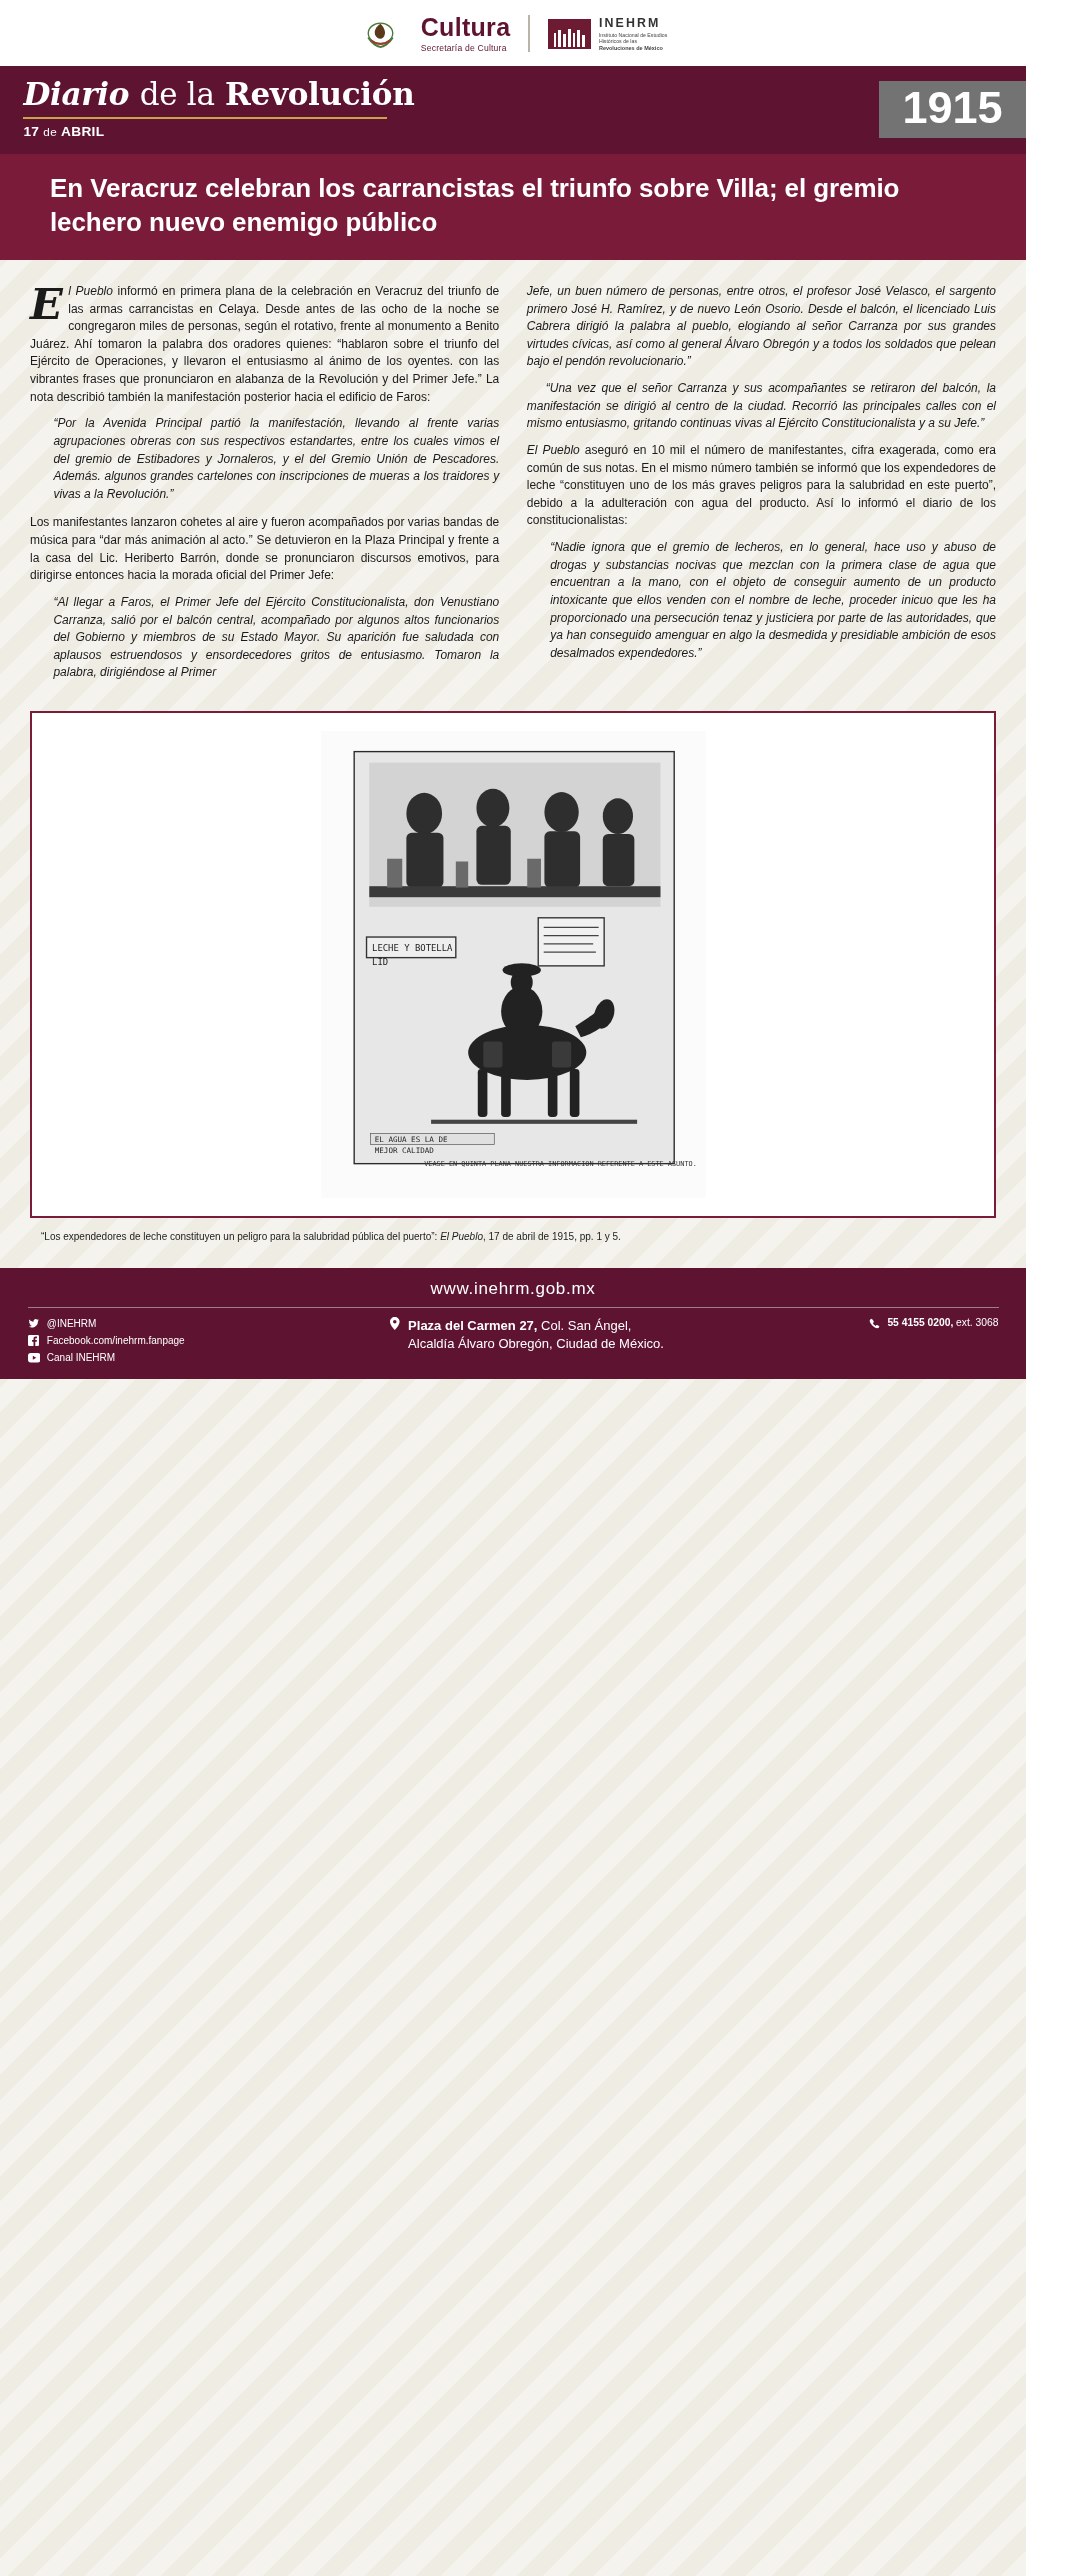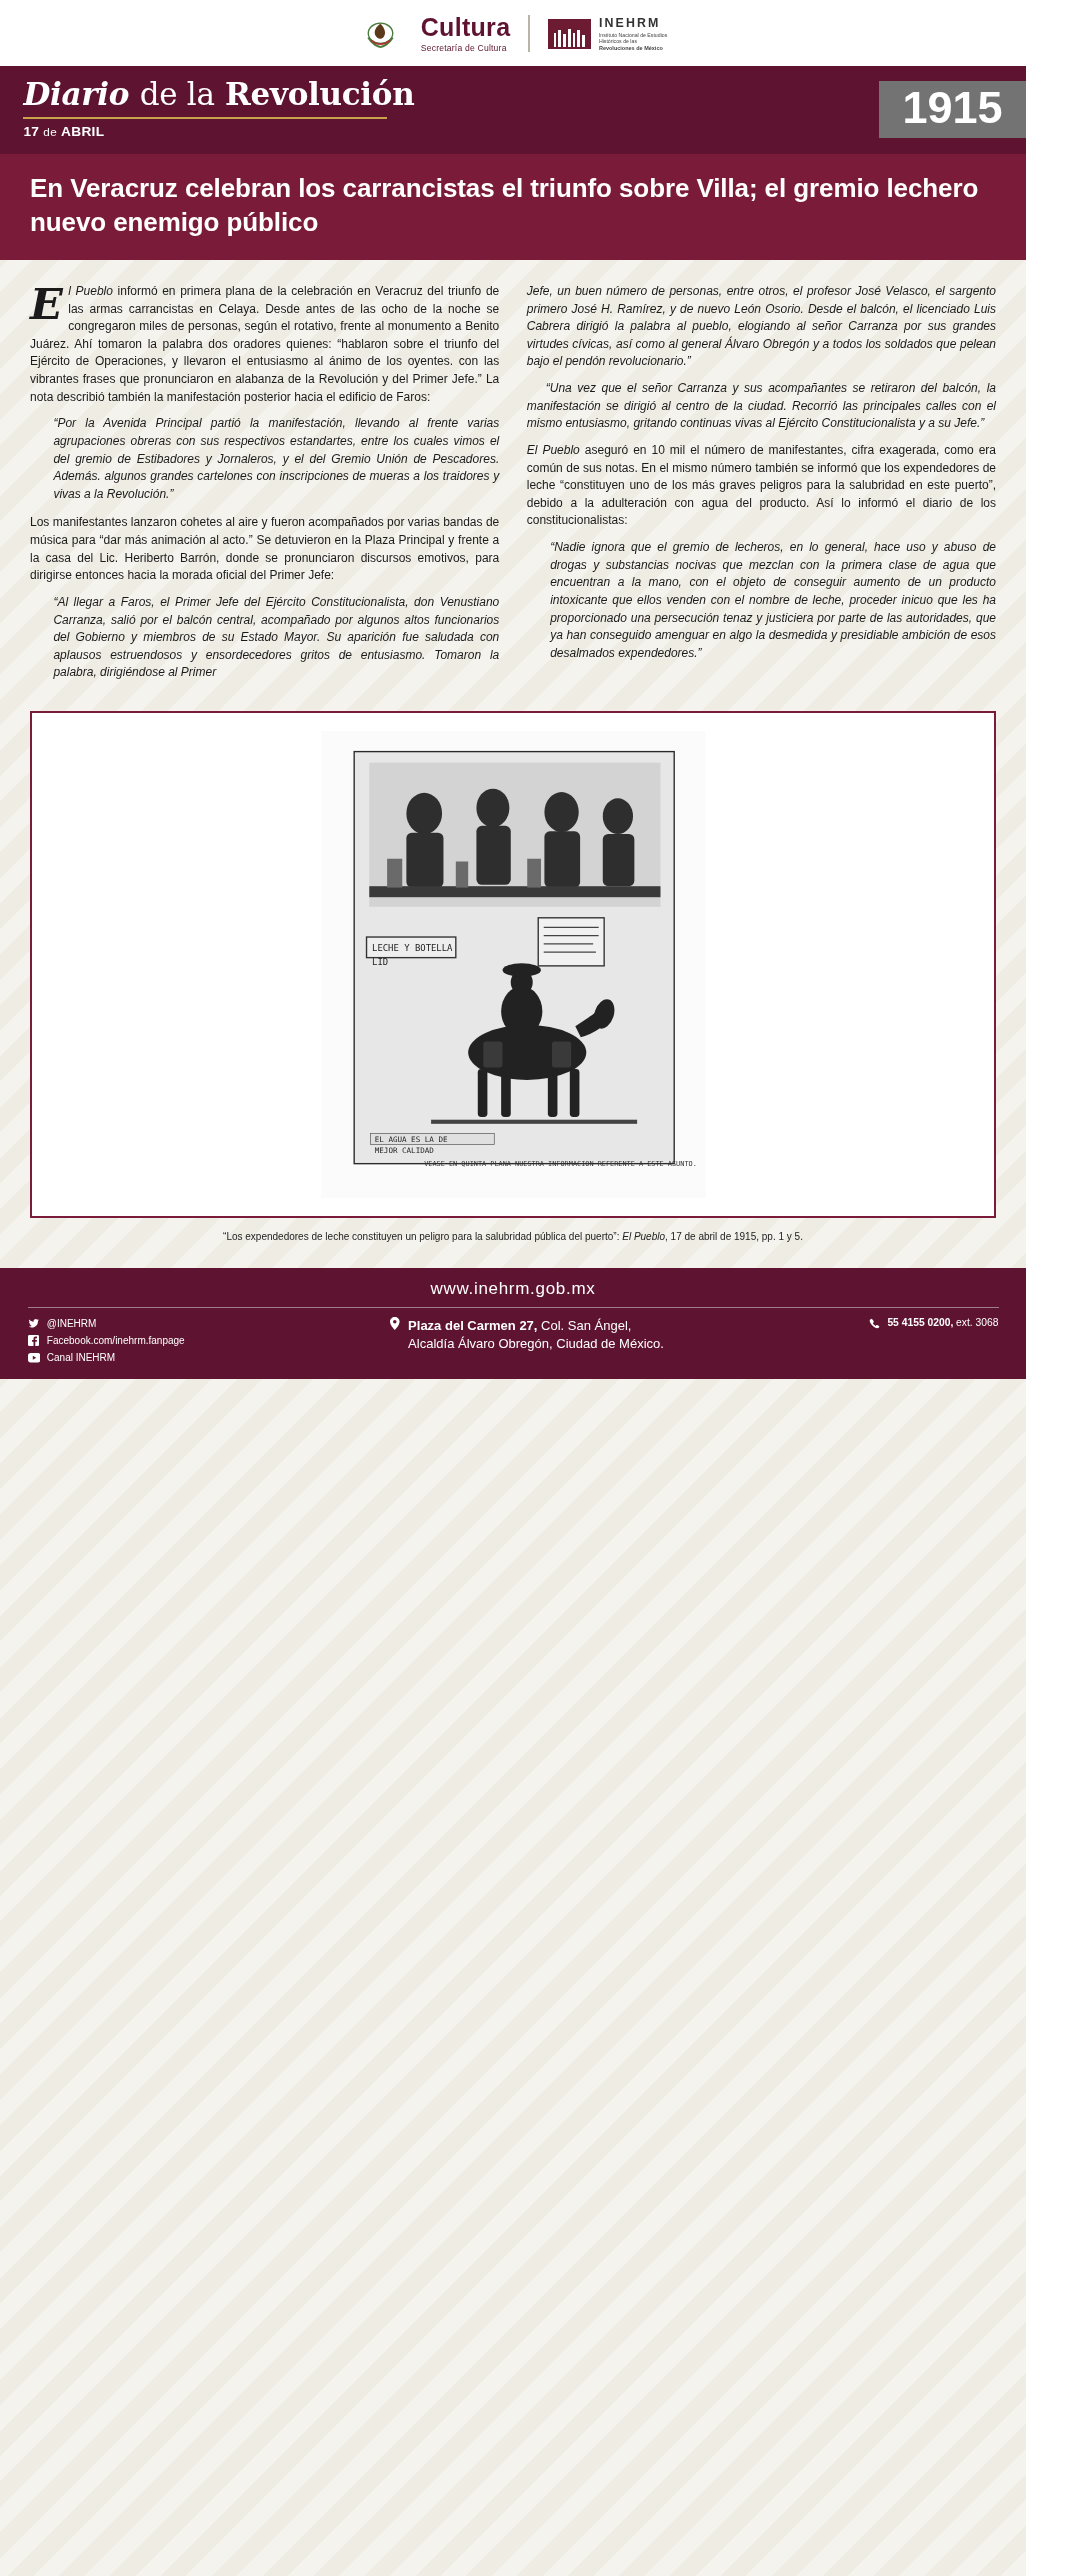--- a/index.html
+++ b/index.html
@@ -121,20 +121,21 @@
   .headline-band {
     background: #7b1b3a;
     padding: 18px 30px 20.6px 30px;
   }
   .headline {
     color: #ffffff;
     font-size: 26px;
     font-weight: bold;
     line-height: 1.28;
     letter-spacing: -0.1px;
+    margin-left: 20px;
   }
 
   
   .content {
     padding: 23.4px 30px 0 30px;
   }
   .cols {
     display: flex;
     gap: 27.5px;
   }
@@ -181,21 +182,20 @@
   }
   .newsphoto {
     width: 385px;
     height: 467px;
     background: #ffffff;
     position: relative;
     filter: grayscale(1);
   }
   .caption {
     margin: 12.4px 41px 0 41px;
-    text-align: center;
     font-size: 10px;
     line-height: 1.4;
     color: #222;
   }
   .caption i { font-style: italic; }
 
   
   .footer {
     margin-top: 23.4px;
     background: #5e1430;

